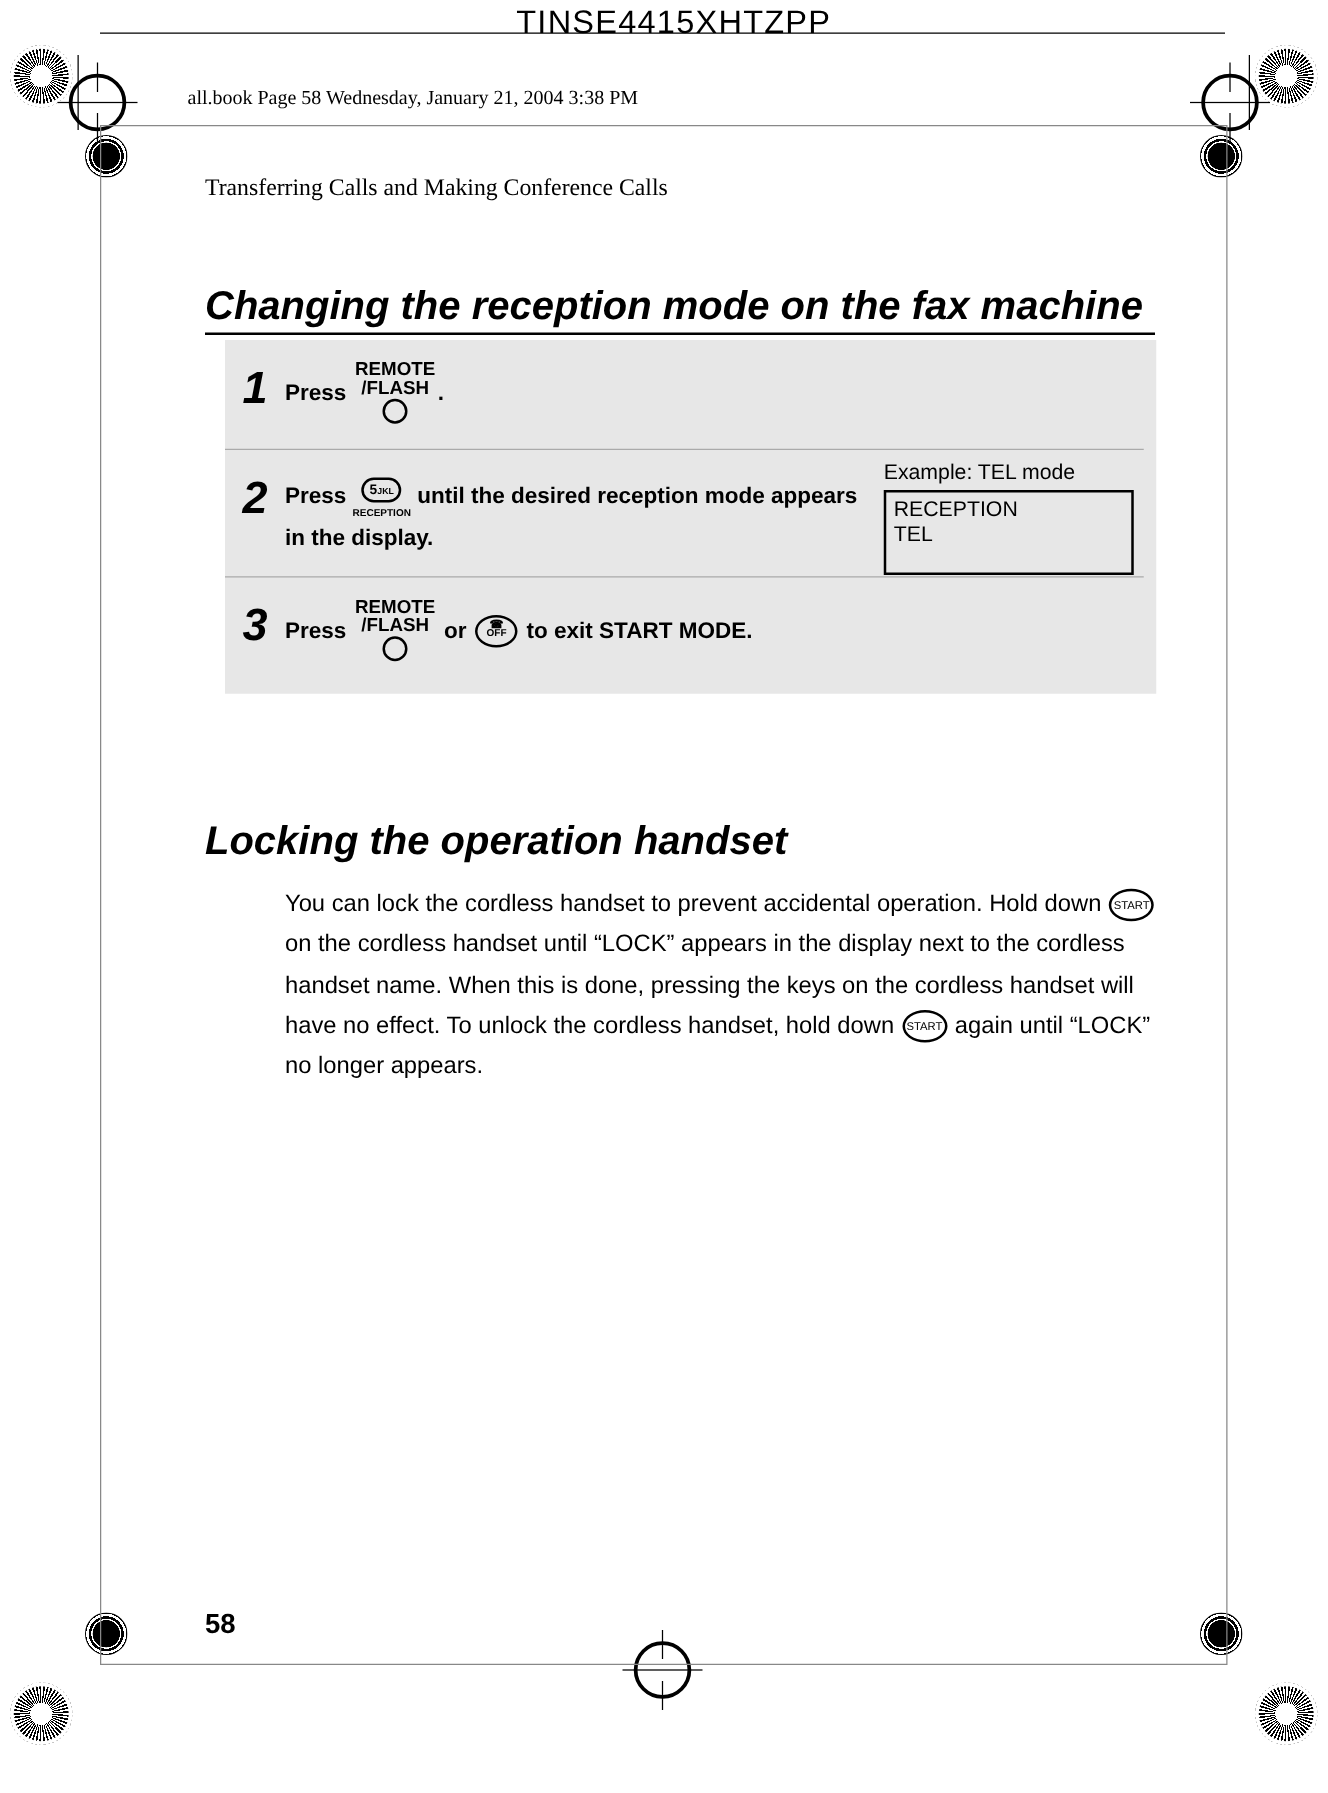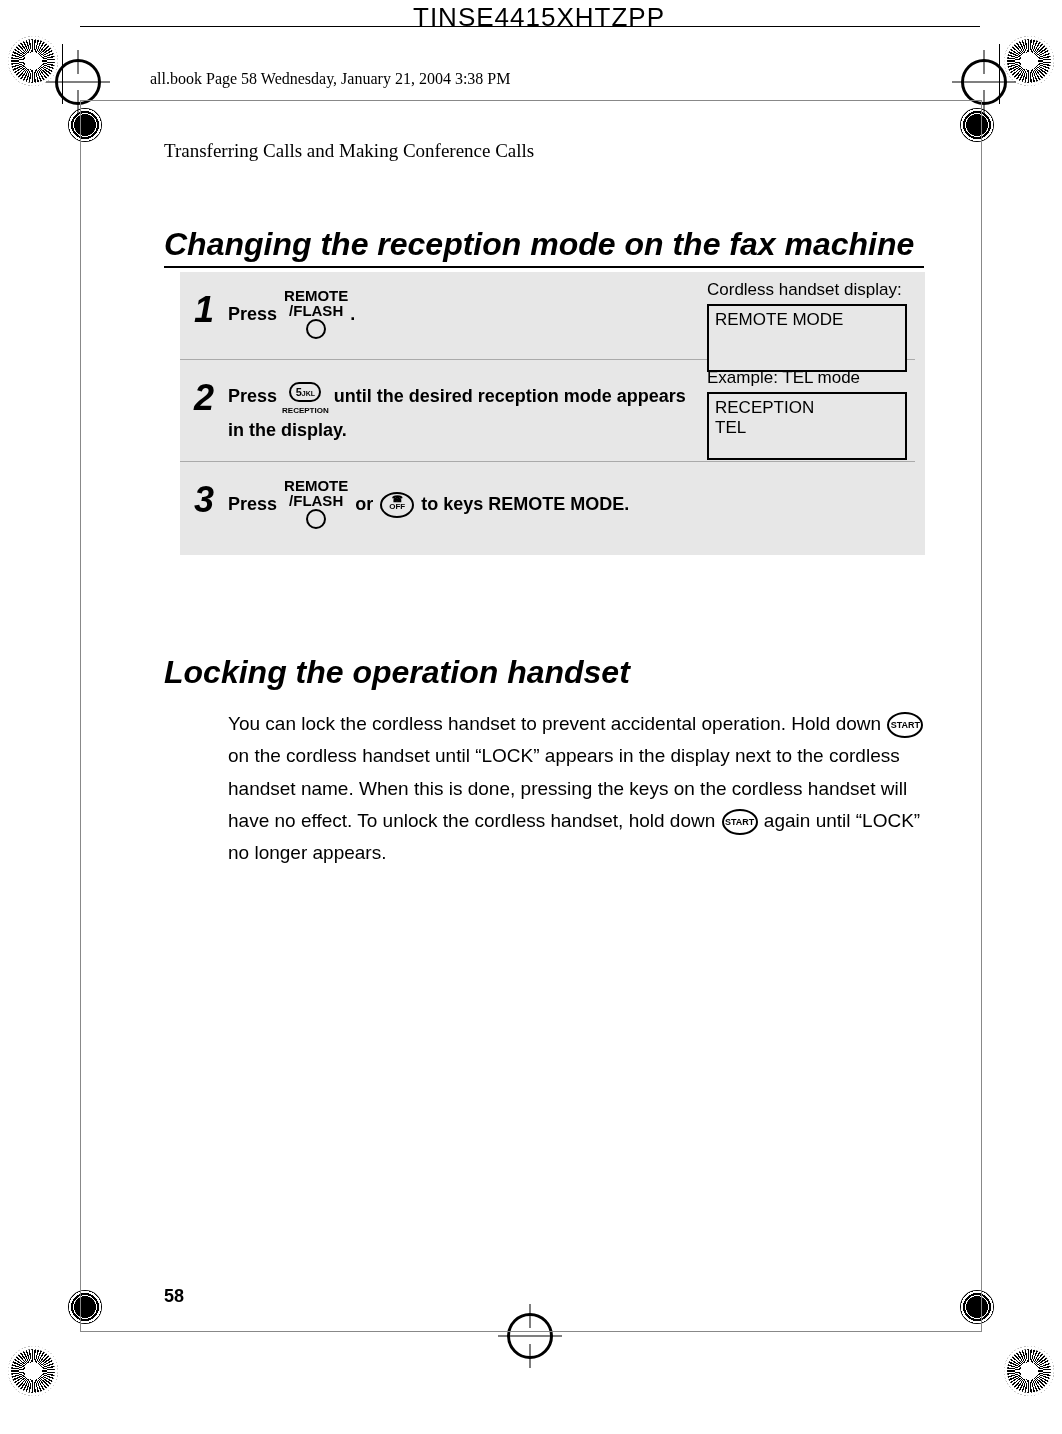--- a/index.html
+++ b/index.html
@@ -191,39 +191,39 @@
   .off-key .phone-icn { font-size:9px; display:block; margin-top:1px;}
   .off-key .off-txt { font-size:8px; display:block; margin-top:-1px;}
   .start-key {
     display: inline-block;
     vertical-align: middle;
     width: 32px;
     height: 22px;
     border: 2px solid #000;
     border-radius: 50%;
     font-size: 9px;
-    font-weight: bold;
+    font-weight: normal;
     text-align: center;
     line-height: 22px;
     margin: 0 1px;
   }
   .body-text {
     position: absolute;
     left: 228px;
     top: 708px;
     width: 700px;
     font-size: 19px;
     line-height: 1.7;
   }
   .page-num {
     position: absolute;
     left: 164px;
     bottom: 8px;
     top: 1286px;
-    font-size: 18px;
+    font-size: 22px;
     font-weight: bold;
   }
   
   .reg-cross {
     position: absolute;
     width: 64px; height: 64px;
   }
   .reg-cross::before, .reg-cross::after {
     content:"";
     position:absolute;
@@ -289,24 +289,20 @@
 
   <div class="step">
     <div class="step-num">1</div>
     <div class="step-body">
       <span>Press </span>
       <span class="remote-icon">
         <span>REMOTE</span><br>
         <span>/FLASH</span>
         <span class="circ"></span>
       </span><span>.</span>
-    </div>
-    <div class="step-side">
-      <div class="side-label">Cordless handset display:</div>
-      <div class="display-box">REMOTE MODE</div>
     </div>
   </div>
 
   <div class="thin-divider"></div>
 
   <div class="step">
     <div class="step-num">2</div>
     <div class="step-body">
       <span>Press </span>
       <span class="key-wrap">
@@ -333,21 +329,21 @@
       <span class="remote-icon">
         <span>REMOTE</span><br>
         <span>/FLASH</span>
         <span class="circ"></span>
       </span>
       <span> or </span>
       <span class="off-key">
         <span class="phone-icn">☎</span>
         <span class="off-txt">OFF</span>
       </span>
-      <span> to keys REMOTE MODE.</span>
+      <span> to exit START MODE.</span>
     </div>
   </div>
 
 </div>
 
 <div class="section-title section2">Locking the operation handset</div>
 
 <div class="body-text">
   <span>You can lock the cordless handset to prevent accidental operation. Hold down </span>
   <span class="start-key">START</span>

